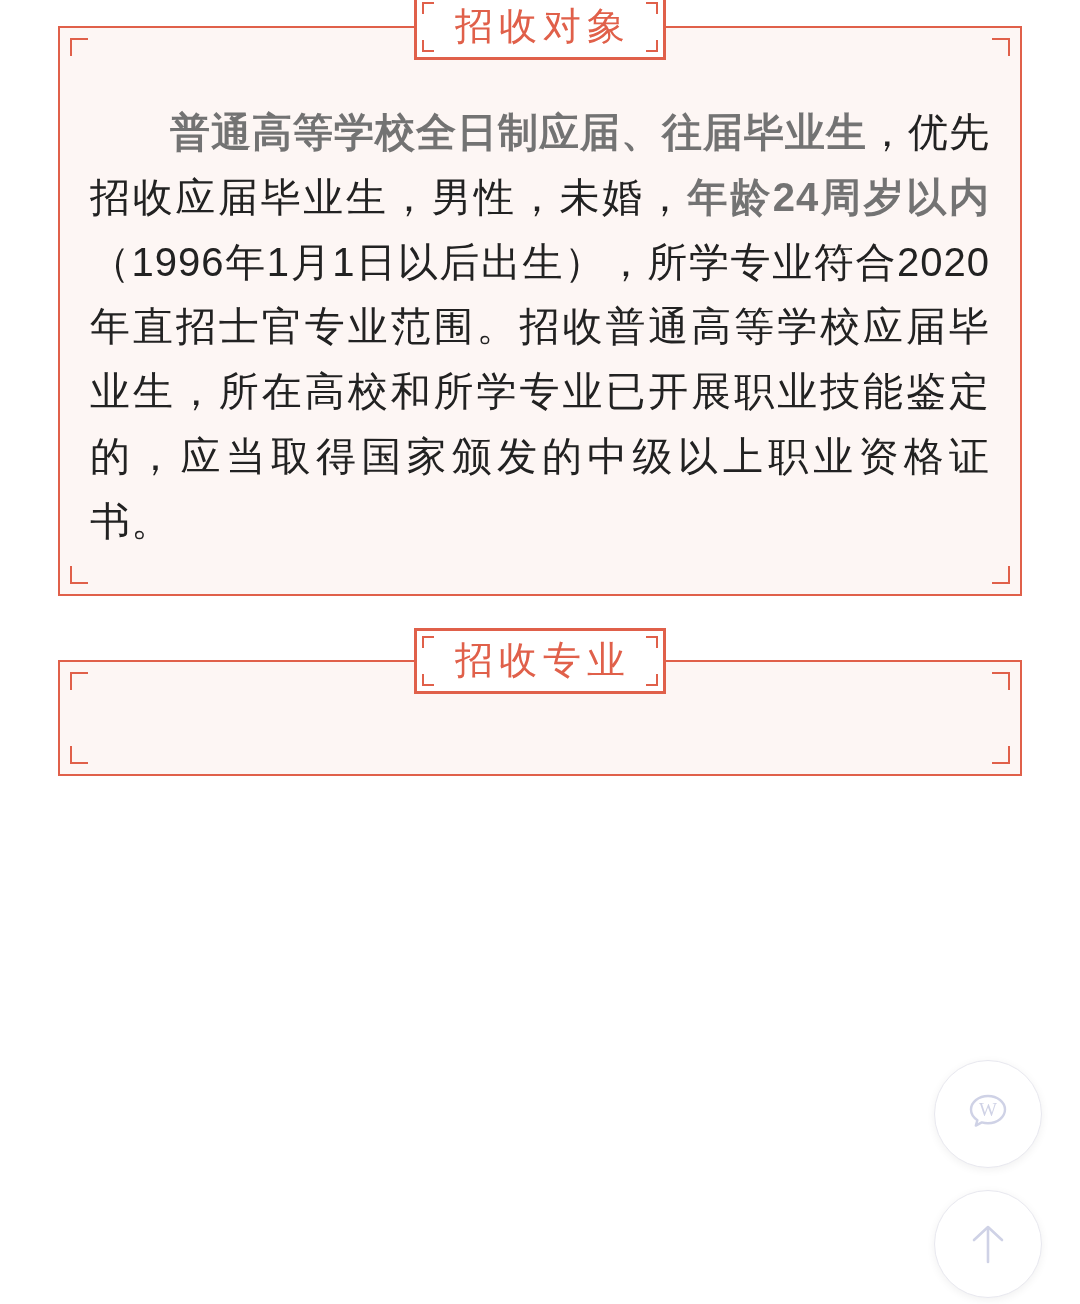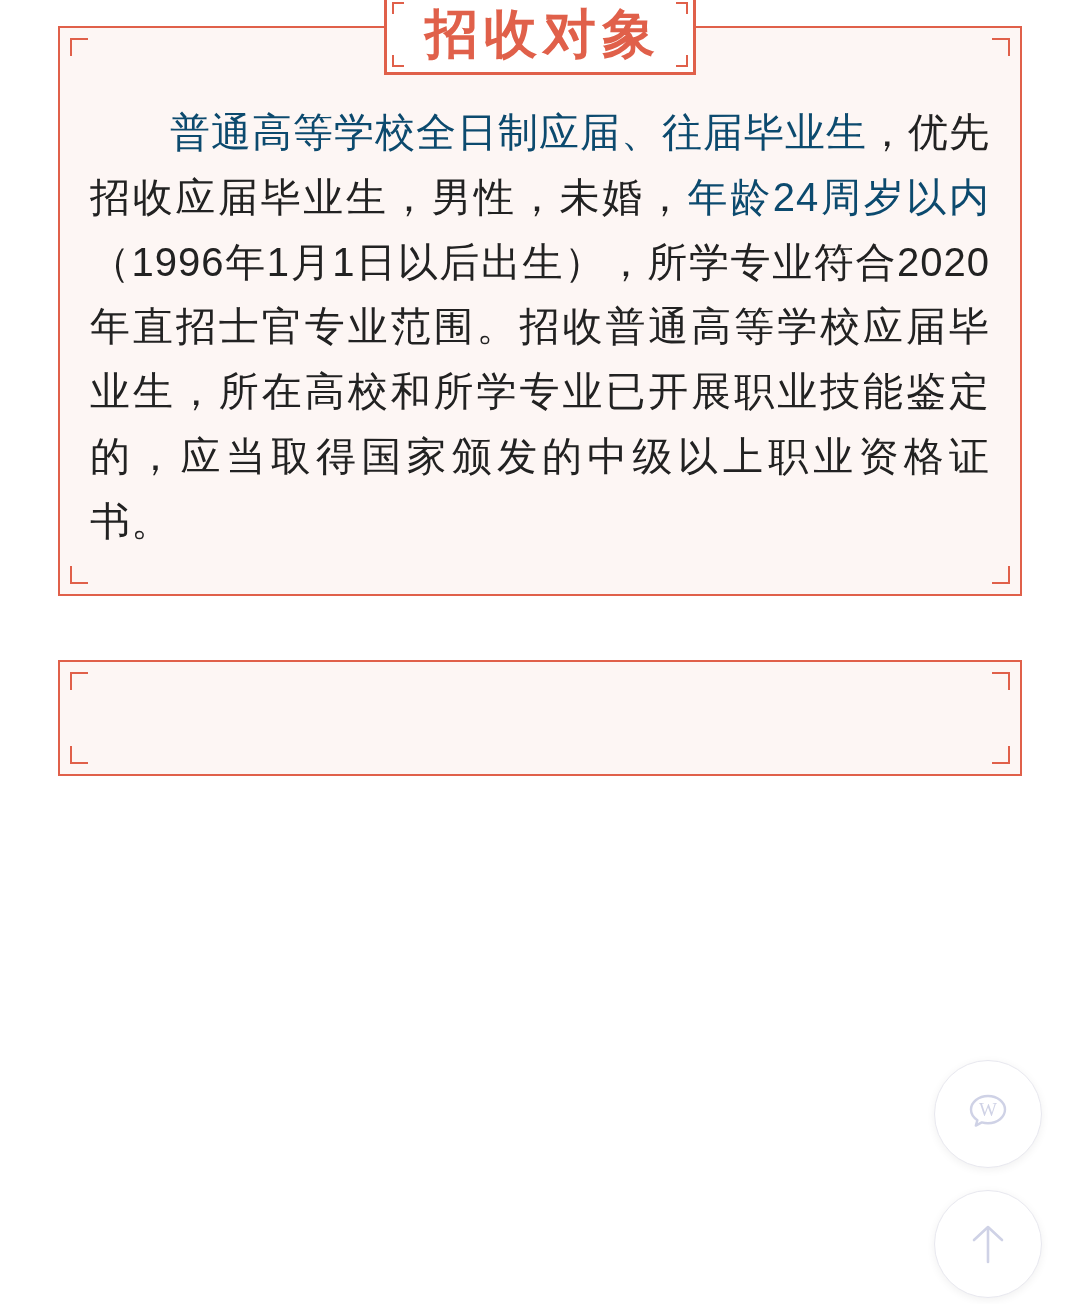--- a/index.html
+++ b/index.html
@@ -66,41 +66,41 @@
     height: 10px;
     border-color: #e0604a;
     border-style: solid;
     border-width: 0;
   }
   .chip-corner.tl { top: 5px; left: 5px; border-top-width: 2px; border-left-width: 2px; }
   .chip-corner.tr { top: 5px; right: 5px; border-top-width: 2px; border-right-width: 2px; }
   .chip-corner.bl { bottom: 5px; left: 5px; border-bottom-width: 2px; border-left-width: 2px; }
   .chip-corner.br { bottom: 5px; right: 5px; border-bottom-width: 2px; border-right-width: 2px; }
   .title-text {
-    font-size: 53px;
-    font-weight: bold;
+    font-size: 38px;
+    font-weight: normal;
     color: #e0604a;
     letter-spacing: 6px;
     line-height: 1;
     white-space: nowrap;
     text-indent: 6px;
   }
 
   
   .body-text {
     font-size: 40px;
     line-height: 1.62;
     color: #222222;
     letter-spacing: 1px;
     text-align: justify;
     word-break: break-all;
   }
   .body-text .hl {
-    color: #0c4a6e;
-    font-weight: normal;
+    color: #737373;
+    font-weight: bold;
   }
   .indent { display: inline-block; width: 80px; }
 
   .link {
     color: #222222;
     text-decoration: underline;
     word-break: break-all;
   }
 
   
@@ -154,20 +154,27 @@
     </div>
   </div>
 
   <div class="section section-2">
     <div class="card">
       <span class="corner tl"></span>
       <span class="corner tr"></span>
       <span class="corner bl"></span>
       <span class="corner br"></span>
 
+      <div class="title-chip">
+        <span class="chip-corner tl"></span>
+        <span class="chip-corner tr"></span>
+        <span class="chip-corner bl"></span>
+        <span class="chip-corner br"></span>
+        <div class="title-text">招收专业</div>
+      </div>
 
     </div>
   </div>
 
   <div class="float-btns">
     <div class="fab">
       <span>
         <svg width="54" height="54" viewBox="0 0 54 54" aria-hidden="true">
           <path d="M27 9c-9.4 0-17 6.1-17 13.6 0 4.3 2.5 8.1 6.4 10.6l-1.6 5.4 6-3.2c1.9.5 3.9.8 6.2.8 9.4 0 17-6.1 17-13.6S36.4 9 27 9z" fill="none" stroke="#cfd2e6" stroke-width="2.4" stroke-linejoin="round"></path>
           <text x="27" y="29" font-family="'Liberation Serif', serif" font-size="19" fill="#cfd2e6" text-anchor="middle">W</text>

